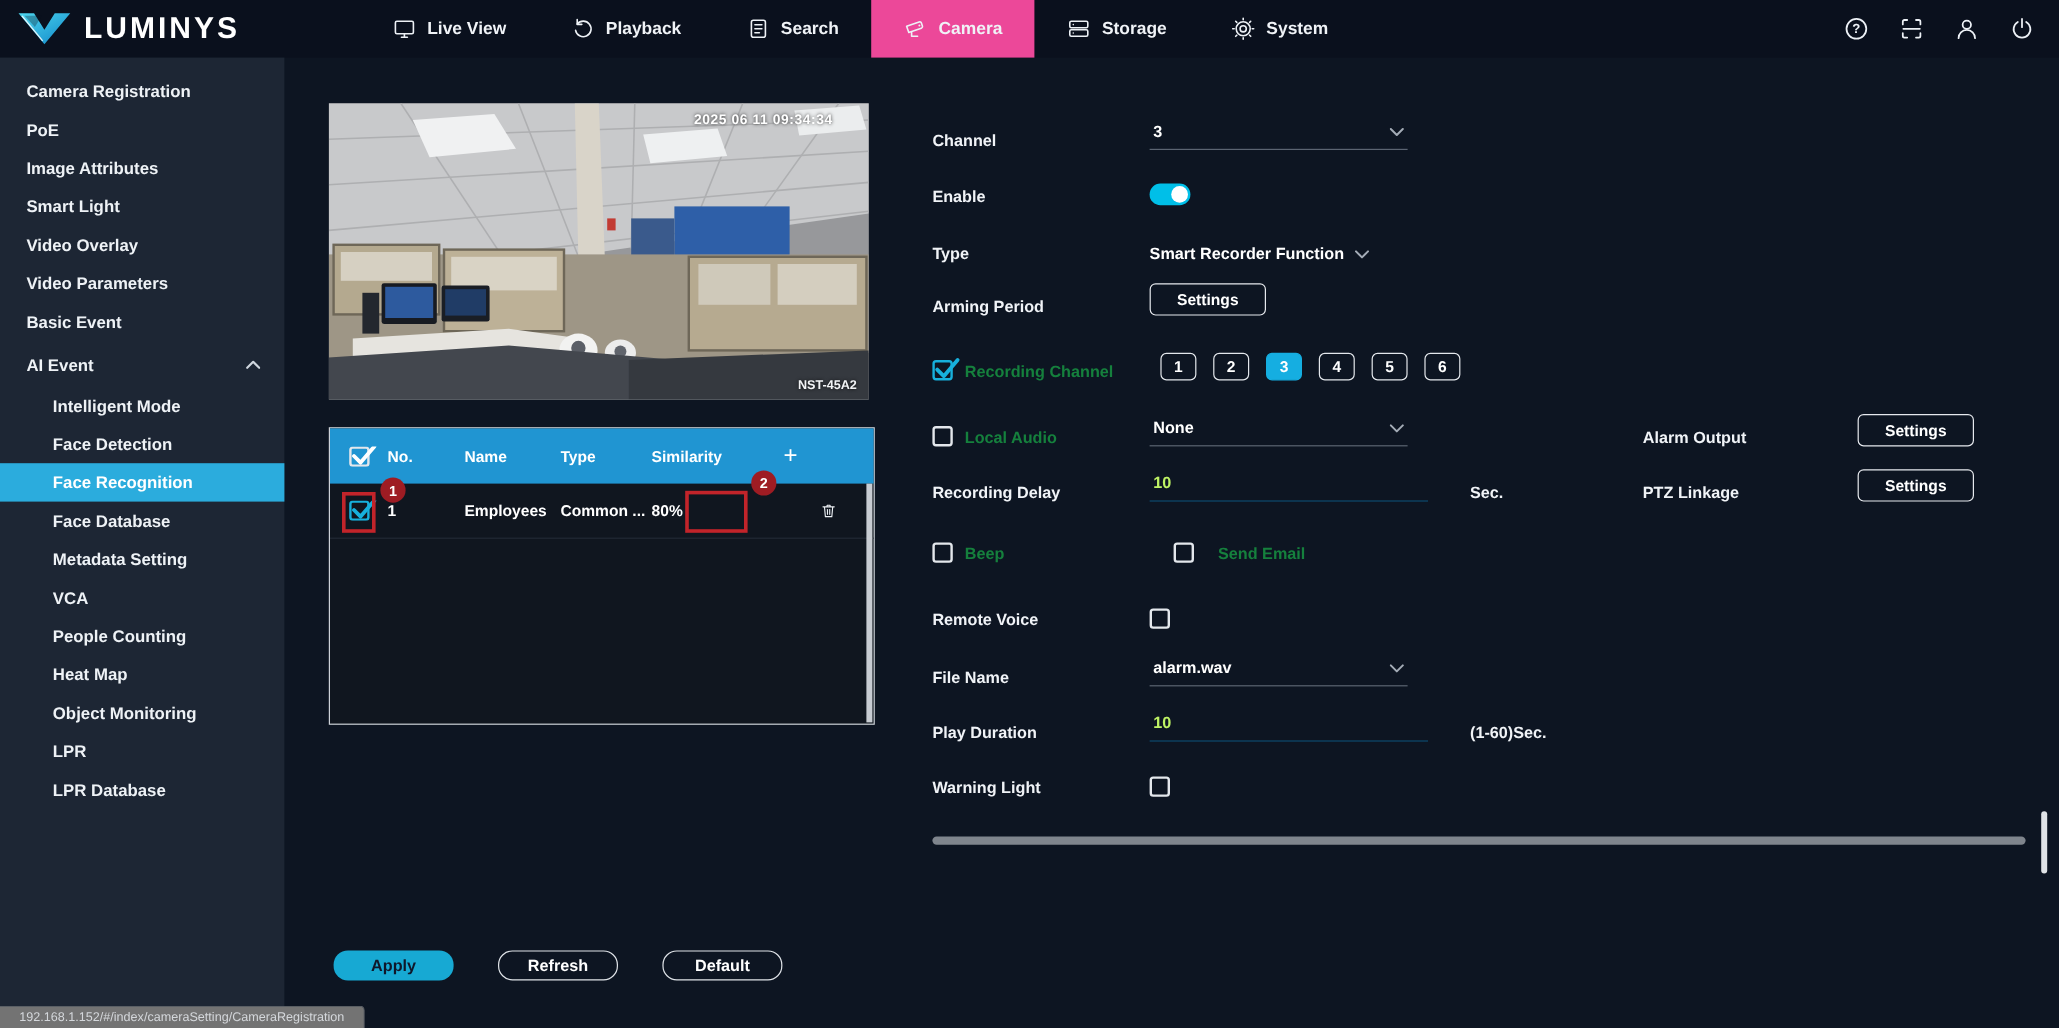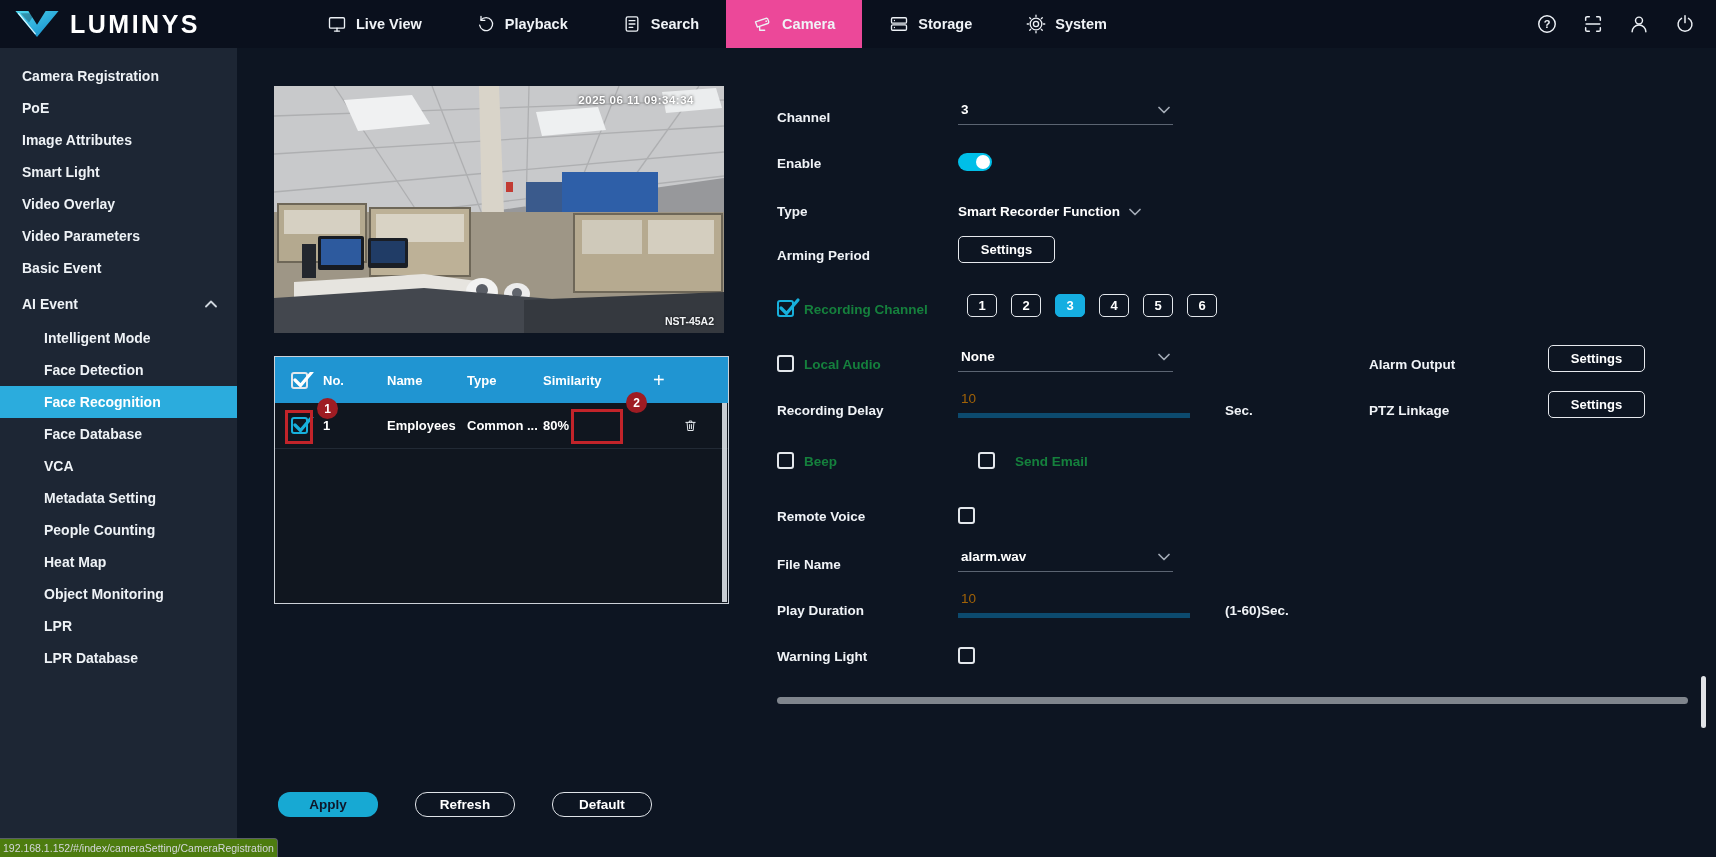--- a/index.html
+++ b/index.html
@@ -55,21 +55,21 @@
   
   .frow{position:absolute;left:777px;height:28px;width:920px;display:flex;align-items:flex-end}
   .flabel{width:181px;font-size:13.5px;font-weight:700;color:#f0f3f7;flex:0 0 auto}
   .cblabel{margin-left:10px;font-size:13.5px;font-weight:700;color:#15803d;width:154px;flex:0 0 auto}
   .cblabel.auto{width:auto}
   .uselect{width:215px;display:flex;align-items:center;justify-content:space-between;border-bottom:1px solid #5b6472;padding:0 3px 7px 3px;cursor:pointer}
   .uselect .val{font-size:13.5px;font-weight:700;color:#fff}
   .inline-select{display:flex;align-items:center;gap:9px;cursor:pointer}
   .inline-select .val{font-size:13.5px;font-weight:700;color:#fff}
   .chevd{width:12px;height:8px;stroke:#a3abb6;fill:none;stroke-width:1.7;stroke-linecap:round;stroke-linejoin:round;flex:0 0 auto}
-  .uinput{width:232px;background:transparent;border:none;border-bottom:5px solid #0c4a6e;color:#a16207;font-family:"Liberation Sans","DejaVu Sans",sans-serif;font-size:13.5px;font-weight:400;padding:0 3px 7px 3px;outline:none}
+  .uinput{width:232px;background:transparent;border:none;border-bottom:1px solid #0c4a6e;color:#bef264;font-family:"Liberation Sans","DejaVu Sans",sans-serif;font-size:13.5px;font-weight:700;padding:0 3px 7px 3px;outline:none}
   .unit{margin-left:35px;font-size:13.5px;font-weight:700;color:#f0f3f7}
   .btn-outline{min-width:97px;height:27px;border:1px solid #e6e9ee;border-radius:5px;background:transparent;color:#fff;font-family:inherit;font-weight:700;font-size:13px;cursor:pointer;padding:0 14px}
   .chgroup{display:flex;margin-left:9px}
   .chbtn{width:30px;height:23px;border:1px solid #e3e7ec;border-radius:5px;display:flex;align-items:center;justify-content:center;font-size:13px;font-weight:700;color:#fff;background:transparent;margin-right:14px;cursor:pointer}
   .chbtn.active{background:#15aee1;border-color:#15aee1}
   .rlabel{position:absolute;left:592px;font-size:13.5px;font-weight:700;color:#f0f3f7}
   .rbtn{position:absolute;left:771px}
   .hscroll{position:absolute;left:777px;top:697px;width:911px;height:7px;border-radius:4px;background:#7f858d}
   .vscroll{position:absolute;left:1701px;top:676px;width:5px;height:52px;border-radius:3px;background:#e0e3e7}
 
@@ -77,21 +77,21 @@
   .anno-box{position:absolute;border:3px solid #c2242a;pointer-events:none}
   .anno-badge{position:absolute;width:21px;height:21px;border-radius:50%;background:#9e1c23;color:#fff;font-size:12px;font-weight:700;display:flex;align-items:center;justify-content:center;pointer-events:none}
 
   
   .btn-apply{position:absolute;left:278px;top:792px;width:100px;height:25px;border:none;border-radius:12px;background:#17a9d3;color:#0f172a;font-family:inherit;font-weight:700;font-size:13.5px;cursor:pointer}
   .btn-pill{position:absolute;top:792px;width:100px;height:25px;border:1px solid #dfe3e8;border-radius:12px;background:transparent;color:#fff;font-family:inherit;font-weight:700;font-size:13.5px;cursor:pointer}
   .btn-refresh{left:415px}
   .btn-default{left:552px}
 
   
-  .statusbar{position:absolute;left:0;bottom:0;height:19px;background:#4d7c0f;border:1px solid #5a5f66;border-left:none;border-bottom:none;border-radius:0 4px 0 0;color:#d4d7db;font-size:10.5px;display:flex;align-items:center;padding:0 3px}
+  .statusbar{position:absolute;left:0;bottom:0;height:19px;background:#737373;border:1px solid #5a5f66;border-left:none;border-bottom:none;border-radius:0 4px 0 0;color:#d4d7db;font-size:10.5px;display:flex;align-items:center;padding:0 16px}
 </style>
 </head>
 <body>
 
 <div class="app">
 
   <header class="topbar">
     <div class="brand">
       <svg width="46" height="32" viewBox="0 0 64 40">
         <defs>
@@ -213,24 +213,24 @@
     <div class="side-item sub">
         <span>Face Detection</span>
       </div>
     <div class="side-item sub active">
         <span>Face Recognition</span>
       </div>
     <div class="side-item sub">
         <span>Face Database</span>
       </div>
     <div class="side-item sub">
+        <span>Metadata Setting</span>
+      </div>
+    <div class="side-item sub">
         <span>VCA</span>
-      </div>
-    <div class="side-item sub">
-        <span>Metadata Setting</span>
       </div>
     <div class="side-item sub">
         <span>People Counting</span>
       </div>
     <div class="side-item sub">
         <span>Heat Map</span>
       </div>
     <div class="side-item sub">
         <span>Object Monitoring</span>
       </div>

